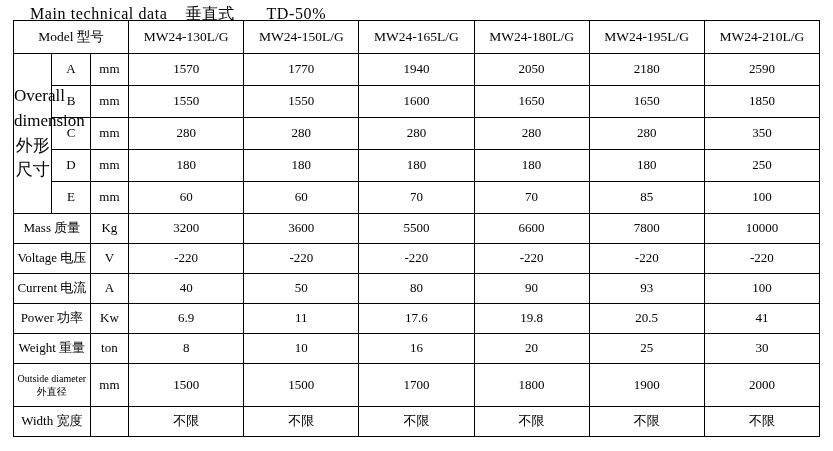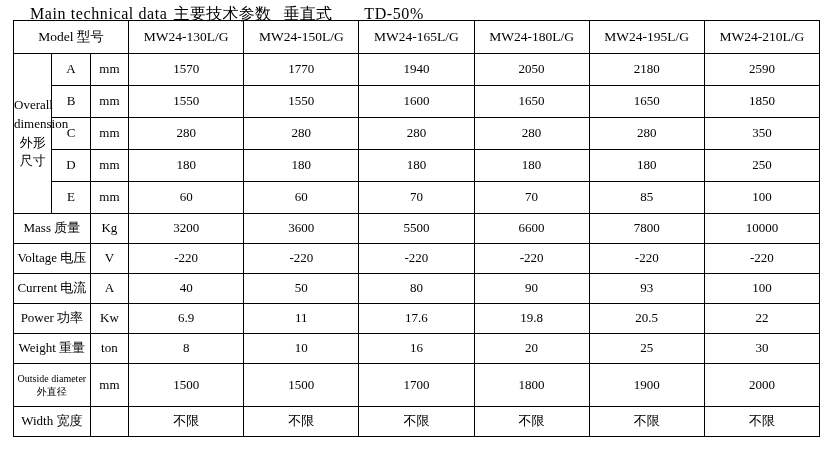--- a/index.html
+++ b/index.html
@@ -60,37 +60,36 @@
   td.unit-col  { width: 47px; margin-left: 9px; }
   td.model-col { width: 100px; }
 
   tr.head td { height: 32px; font-size: 13.5px; }
   tr.dimrow td { height: 31px; }
   tr.datarow td { height: 29px; }
   tr.tallrow td { height: 42px; }
 
   .overall-label {
     line-height: 1.45;
-    font-size: 13px;
+    font-size: 17px;
   }
   .two-line {
     line-height: 1.35;
     font-size: 10px;
   }
   .nowrap { white-space: nowrap; }
 </style>
 </head>
 <body>
 
 <div class="page">
 
   <div class="title-bar">
     <span class="t-seg t-en">Main technical data</span>
       <span class="t-gap-sm"></span>
-      <span class="t-seg">主要技术参数</span>
       <span class="t-gap-sm"></span>
       <span class="t-gap-sm"></span>
       <span class="t-seg">垂直式</span>
       <span class="t-gap-lg"></span>
       <span class="t-seg t-en">TD-50%</span>
   </div>
 
   <table class="spec">
     <tbody>
 
@@ -200,21 +199,21 @@
       </tr>
 
       <tr class="datarow">
         <td class="label-col" colspan="2">Power 功率</td>
         <td class="unit-col">Kw</td>
         <td>6.9</td>
         <td>11</td>
         <td>17.6</td>
         <td>19.8</td>
         <td>20.5</td>
-        <td>22</td>
+        <td>41</td>
       </tr>
 
       <tr class="datarow">
         <td class="label-col" colspan="2">Weight 重量</td>
         <td class="unit-col">ton</td>
         <td>8</td>
         <td>10</td>
         <td>16</td>
         <td>20</td>
         <td>25</td>

